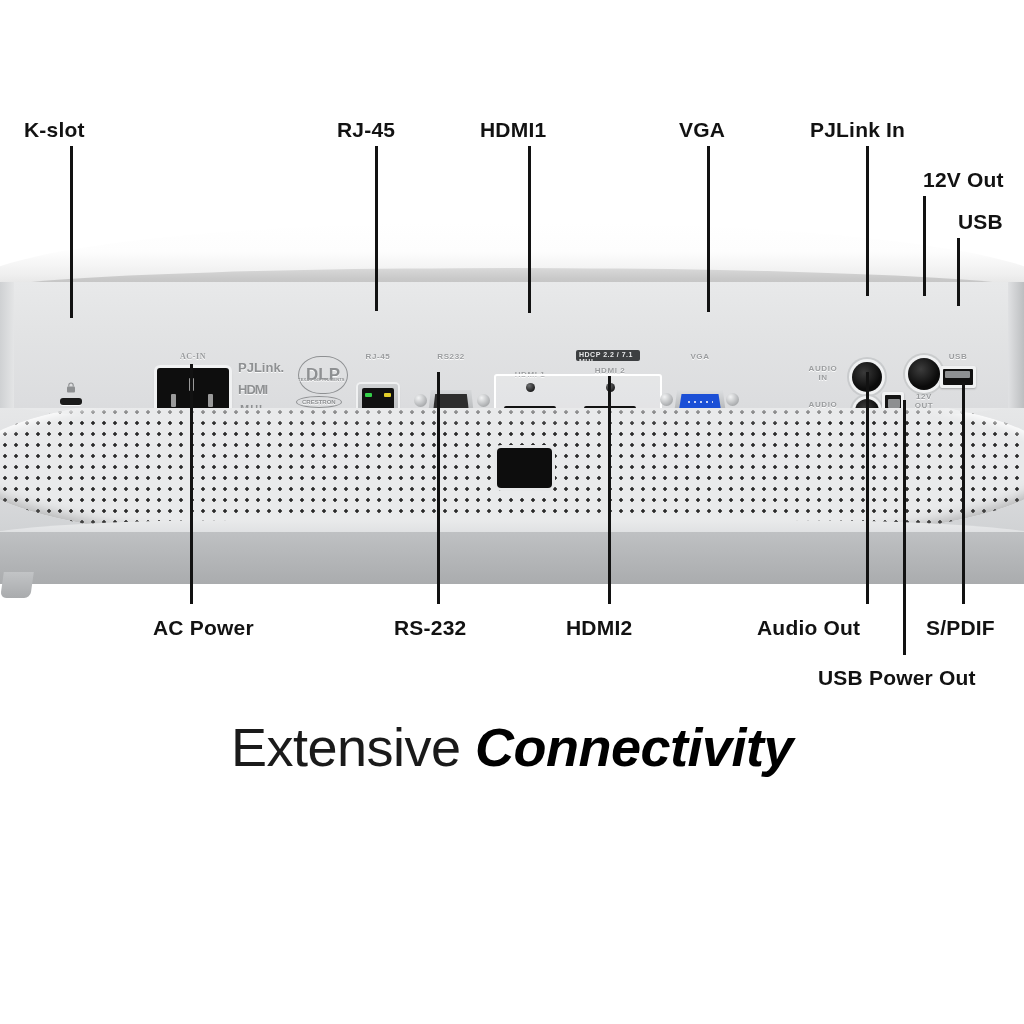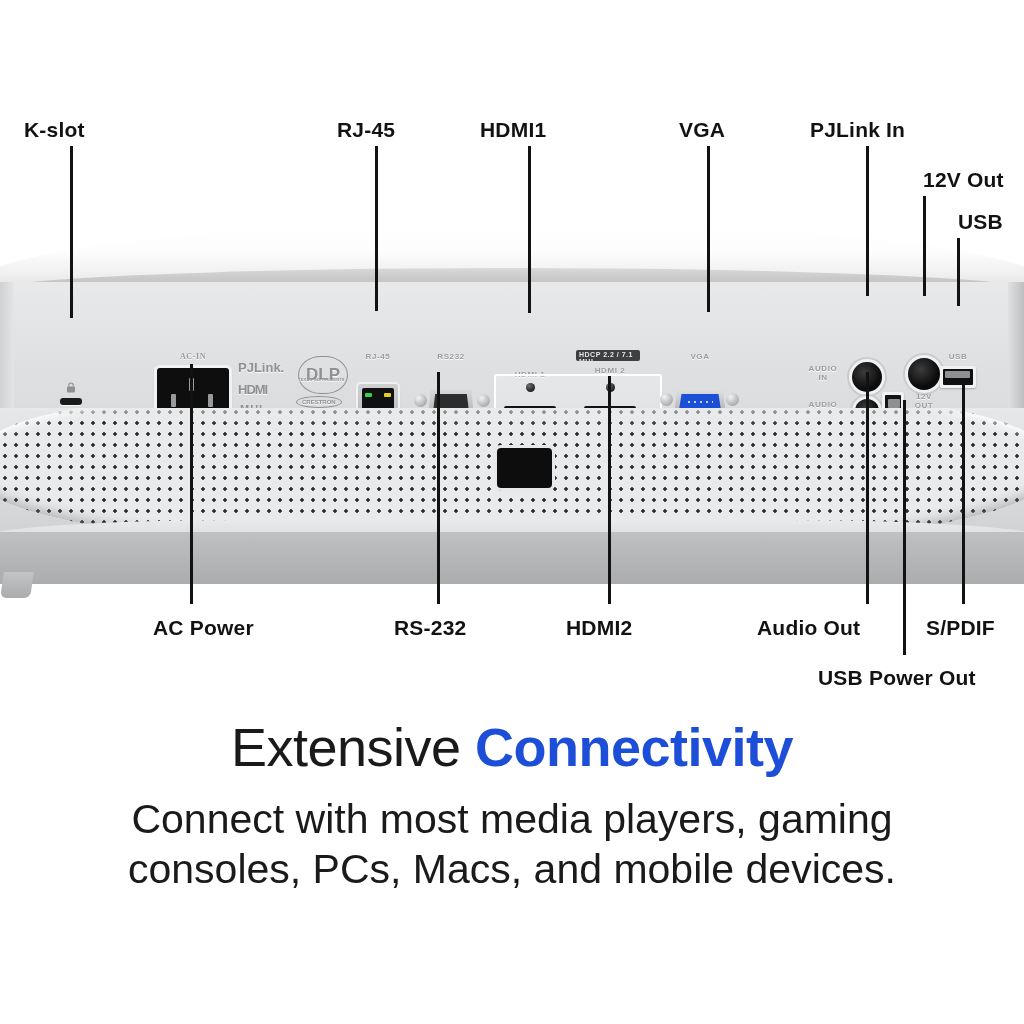--- a/index.html
+++ b/index.html
@@ -317,20 +317,16 @@
   <div class="leader" style="left:866px;top:372px;height:232px;"></div>
   <div class="callout" style="left:757px;top:616px;">Audio Out</div>
 
   <div class="leader" style="left:962px;top:382px;height:222px;"></div>
   <div class="callout" style="left:926px;top:616px;">S/PDIF</div>
 
   <div class="leader" style="left:903px;top:400px;height:255px;"></div>
   <div class="callout" style="left:818px;top:666px;">USB Power Out</div>
 
   <div id="headline">
-    <span>Extensive </span><span class="accent" id="accent-span" style="color: #1d4ed8;">Connectivity</span>
+    <span>Extensive </span><span class="accent" id="accent-span" style="color: #000000; font-style: italic;">Connectivity</span>
   </div>
-  <div id="subcopy">
-    <div>Connect with most media players, gaming</div>
-    <div>consoles, PCs, Macs, and mobile devices.</div>
-  </div>
 
 </div>
 
 </body></html>

